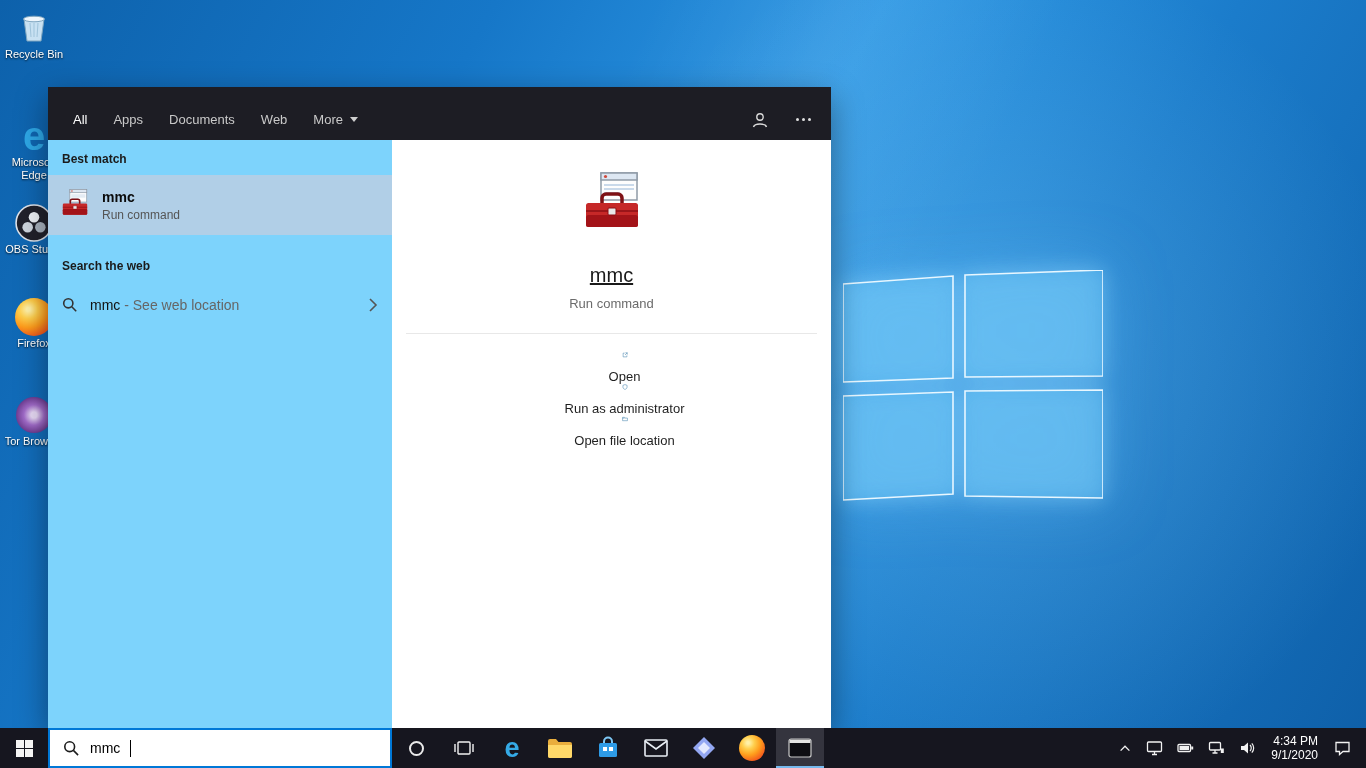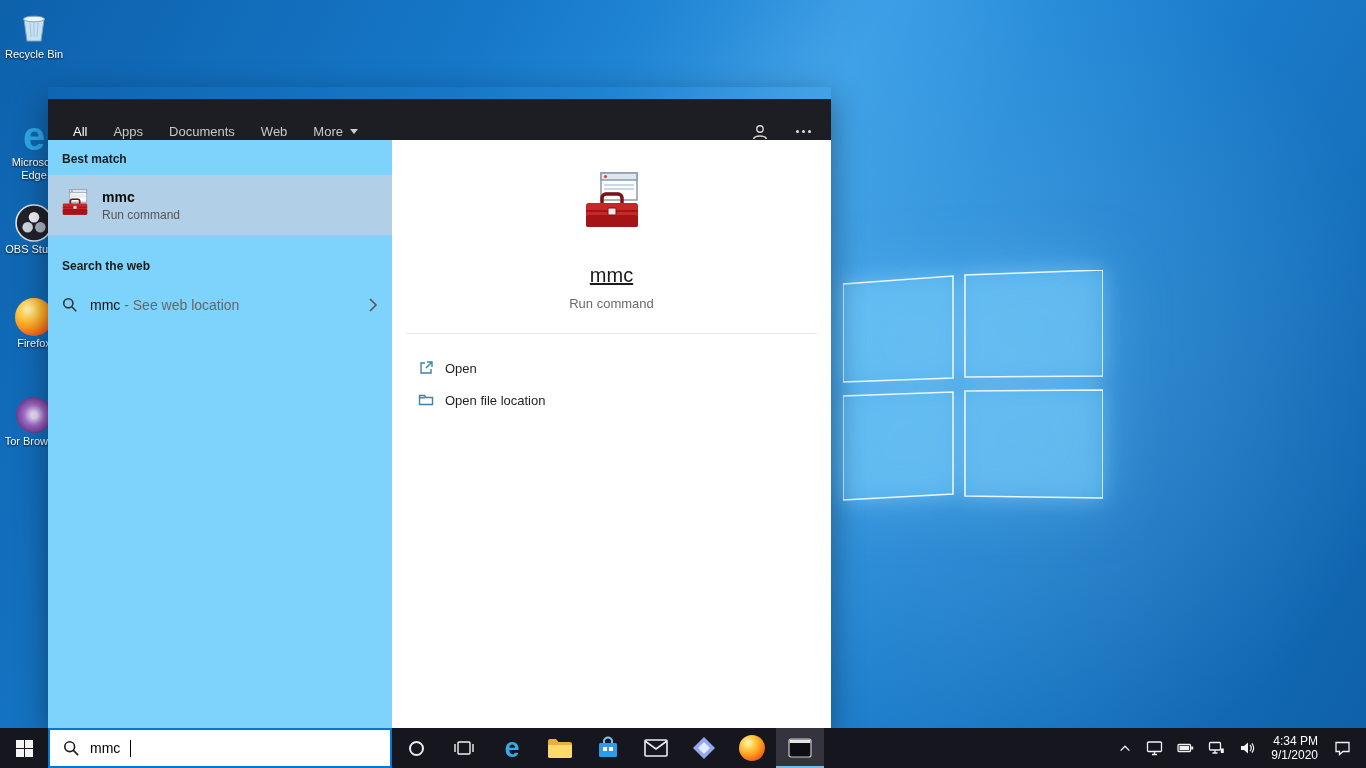--- a/index.html
+++ b/index.html
@@ -48,21 +48,21 @@
     width:36px; height:36px; border-radius:50%; display:inline-block;
     background:radial-gradient(circle, #e7d9f5 12%, #a06bc8 40%, #6f3d92 70%, #4a2363 100%);
   }
 
   
   .search-panel {
     position:absolute; left:48px; top:87px; width:783px; height:641px;
     z-index:5; box-shadow:0 10px 30px rgba(0,0,0,.4);
   }
   .sp-header {
-    position:absolute; top:12px; left:0; right:0; height:65px;
+    position:absolute; top:0; left:0; right:0; height:65px;
     background:#1d1d24; display:flex; align-items:center;
     padding:0 18px 0 12px;
   }
   .sp-tab {
     padding:0 13px; height:100%; display:flex; align-items:center;
     font-size:13px; color:#c9c9c9; cursor:pointer; white-space:nowrap;
   }
   .sp-tab.active { color:#fff; box-shadow:inset 0 -3px 0 #4ba3e3; }
   .tri {
     width:0; height:0; border-left:4px solid transparent; border-right:4px solid transparent;
@@ -86,21 +86,21 @@
   .web-row { height:46px; display:flex; align-items:center; padding:0 14px; gap:12px; cursor:pointer; }
   .web-text { font-size:14px; color:#111; flex:1; }
   .web-text .suffix { color:#666; }
 
   .sp-right { position:absolute; top:53px; bottom:0; left:344px; right:0; background:#fff; }
   .pv-top { display:flex; flex-direction:column; align-items:center; padding-top:30px; }
   .pv-title { margin-top:26px; font-size:20px; color:#1a1a1a; text-decoration:underline; }
   .pv-sub { margin-top:9px; font-size:13px; color:#6b6b6b; }
   .pv-divider { margin:22px 14px 0; border-top:1px solid #e8e8e8; }
   .pv-actions { padding:18px 0 0 26px; display:flex; flex-direction:column; }
-  .pv-action { display:flex; align-items:center; gap:11px; height:32px; font-size:13px; color:#1f1f1f; cursor:pointer; }
+  .pv-action { display:flex; align-items:center; gap:11px; height:32px; font-size:13px; color:#1f1f1f; cursor:pointer;flex-direction:column; }
 
   
   .taskbar {
     position:absolute; left:0; right:0; bottom:0; height:40px;
     background:#16161f; display:flex; align-items:stretch; z-index:20;
   }
   .tb-start, .tb-btn {
     width:48px; flex:0 0 auto; display:flex; align-items:center; justify-content:center; cursor:pointer;
   }
   .tb-search {
@@ -256,20 +256,26 @@
       <div class="pv-action">
         <svg width="16" height="16" viewBox="0 0 16 16" fill="none" stroke="#3f81ab" stroke-width="1.4">
           <path d="M7 3 H3 v10 h10 V9"></path>
             <path d="M9 2 h5 v5"></path>
             <path d="M14 2 L8 8"></path>
         </svg>
         <span>Open</span>
       </div>
       <div class="pv-action">
         <svg width="16" height="16" viewBox="0 0 16 16" fill="none" stroke="#3f81ab" stroke-width="1.4">
+          <path d="M8 1.5 L13.5 3.5 V8 c0,3.5 -2.5,5.5 -5.5,6.5 C5,13.5 2.5,11.5 2.5,8 V3.5 Z"></path>
+        </svg>
+        <span>Run as administrator</span>
+      </div>
+      <div class="pv-action">
+        <svg width="16" height="16" viewBox="0 0 16 16" fill="none" stroke="#3f81ab" stroke-width="1.4">
           <path d="M1.5 3.5 h5 l1.5 2 h6.5 v7 h-13 Z"></path>
             <path d="M1.5 5.8 h5.5"></path>
         </svg>
         <span>Open file location</span>
       </div>
     </div>
   </div>
 </div>
 
 <div class="taskbar">

